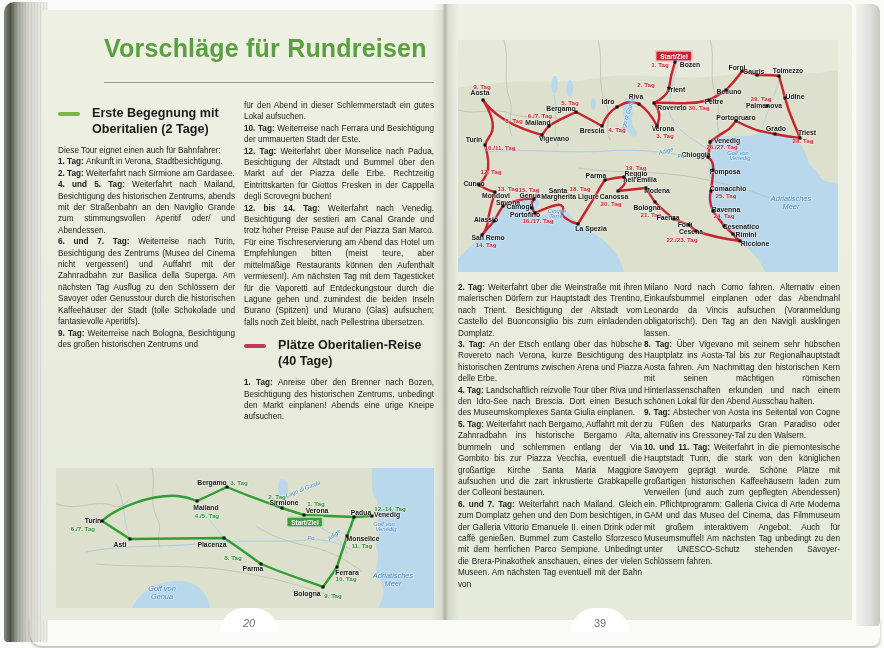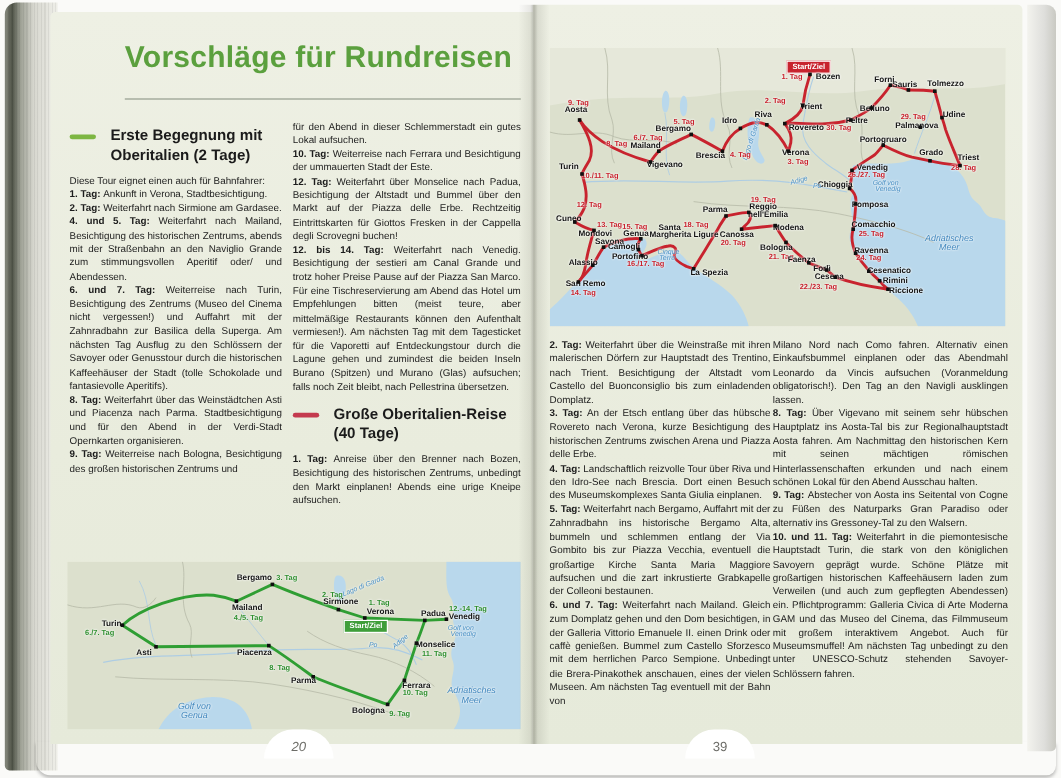--- a/index.html
+++ b/index.html
@@ -81,36 +81,35 @@
           <div>Erste Begegnung mit</div>
           <div>Oberitalien (2 Tage)</div>
         </div>
       </div>
       <div class="body-flow">
           <p class="body-p">Diese Tour eignet einen auch für Bahnfahrer:</p>
           <p class="body-p"><b>1. Tag: </b>Ankunft in Verona, Stadtbesichtigung.</p>
           <p class="body-p"><b>2. Tag: </b>Weiterfahrt nach Sirmione am Gardasee.</p>
           <p class="body-p"><b>4. und 5. Tag: </b>Weiterfahrt nach Mailand, Besichtigung des historischen Zentrums, abends mit der Straßenbahn an den Naviglio Grande zum stimmungsvollen Aperitif oder/ und Abendessen.</p>
           <p class="body-p"><b>6. und 7. Tag: </b>Weiterreise nach Turin, Besichtigung des Zentrums (Museo del Cinema nicht vergessen!) und Auffahrt mit der Zahnradbahn zur Basilica della Superga. Am nächsten Tag Ausflug zu den Schlössern der Savoyer oder Genusstour durch die historischen Kaffeehäuser der Stadt (tolle Schokolade und fantasievolle Aperitifs).</p>
-          <p class="body-p"><b>8. Tag: </b>Weiterfahrt über das Weinstädtchen Asti und Piacenza nach Parma. Stadtbesichtigung und für den Abend in der Verdi-Stadt Opernkarten organisieren.</p>
           <p class="body-p"><b>9. Tag: </b>Weiterreise nach Bologna, Besichtigung des großen historischen Zentrums und</p>
         </div>
     </div>
 
     <div class="col t1-col2">
       <div class="body-flow">
           <p class="body-p">für den Abend in dieser Schlemmerstadt ein gutes Lokal aufsuchen.</p>
           <p class="body-p"><b>10. Tag: </b>Weiterreise nach Ferrara und Besichtigung der ummauerten Stadt der Este.</p>
           <p class="body-p"><b>12. Tag: </b>Weiterfahrt über Monselice nach Padua, Besichtigung der Altstadt und Bummel über den Markt auf der Piazza delle Erbe. Rechtzeitig Eintrittskarten für Giottos Fresken in der Cappella degli Scrovegni buchen!</p>
           <p class="body-p"><b>12. bis 14. Tag: </b>Weiterfahrt nach Venedig. Besichtigung der sestieri am Canal Grande und trotz hoher Preise Pause auf der Piazza San Marco. Für eine Tischreservierung am Abend das Hotel um Empfehlungen bitten (meist teure, aber mittelmäßige Restaurants können den Aufenthalt vermiesen!). Am nächsten Tag mit dem Tagesticket für die Vaporetti auf Entdeckungstour durch die Lagune gehen und zumindest die beiden Inseln Burano (Spitzen) und Murano (Glas) aufsuchen; falls noch Zeit bleibt, nach Pellestrina übersetzen.</p>
         </div>
       <div class="tour-heading heading-offset">
         <span class="dash dash-red"></span>
         <div class="th-text">
-          <div>Große Oberitalien-Reise</div>
+          <div>Plätze Oberitalien-Reise</div>
           <div>(40 Tage)</div>
         </div>
       </div>
       <div class="body-flow">
           <p class="body-p"><b>1. Tag: </b>Anreise über den Brenner nach Bozen, Besichtigung des historischen Zentrums, unbedingt den Markt einplanen! Abends eine urige Kneipe aufsuchen.</p>
         </div>
     </div>
 
     <div class="map map-green">
       <svg viewBox="0 0 378 140" width="378" height="140">

